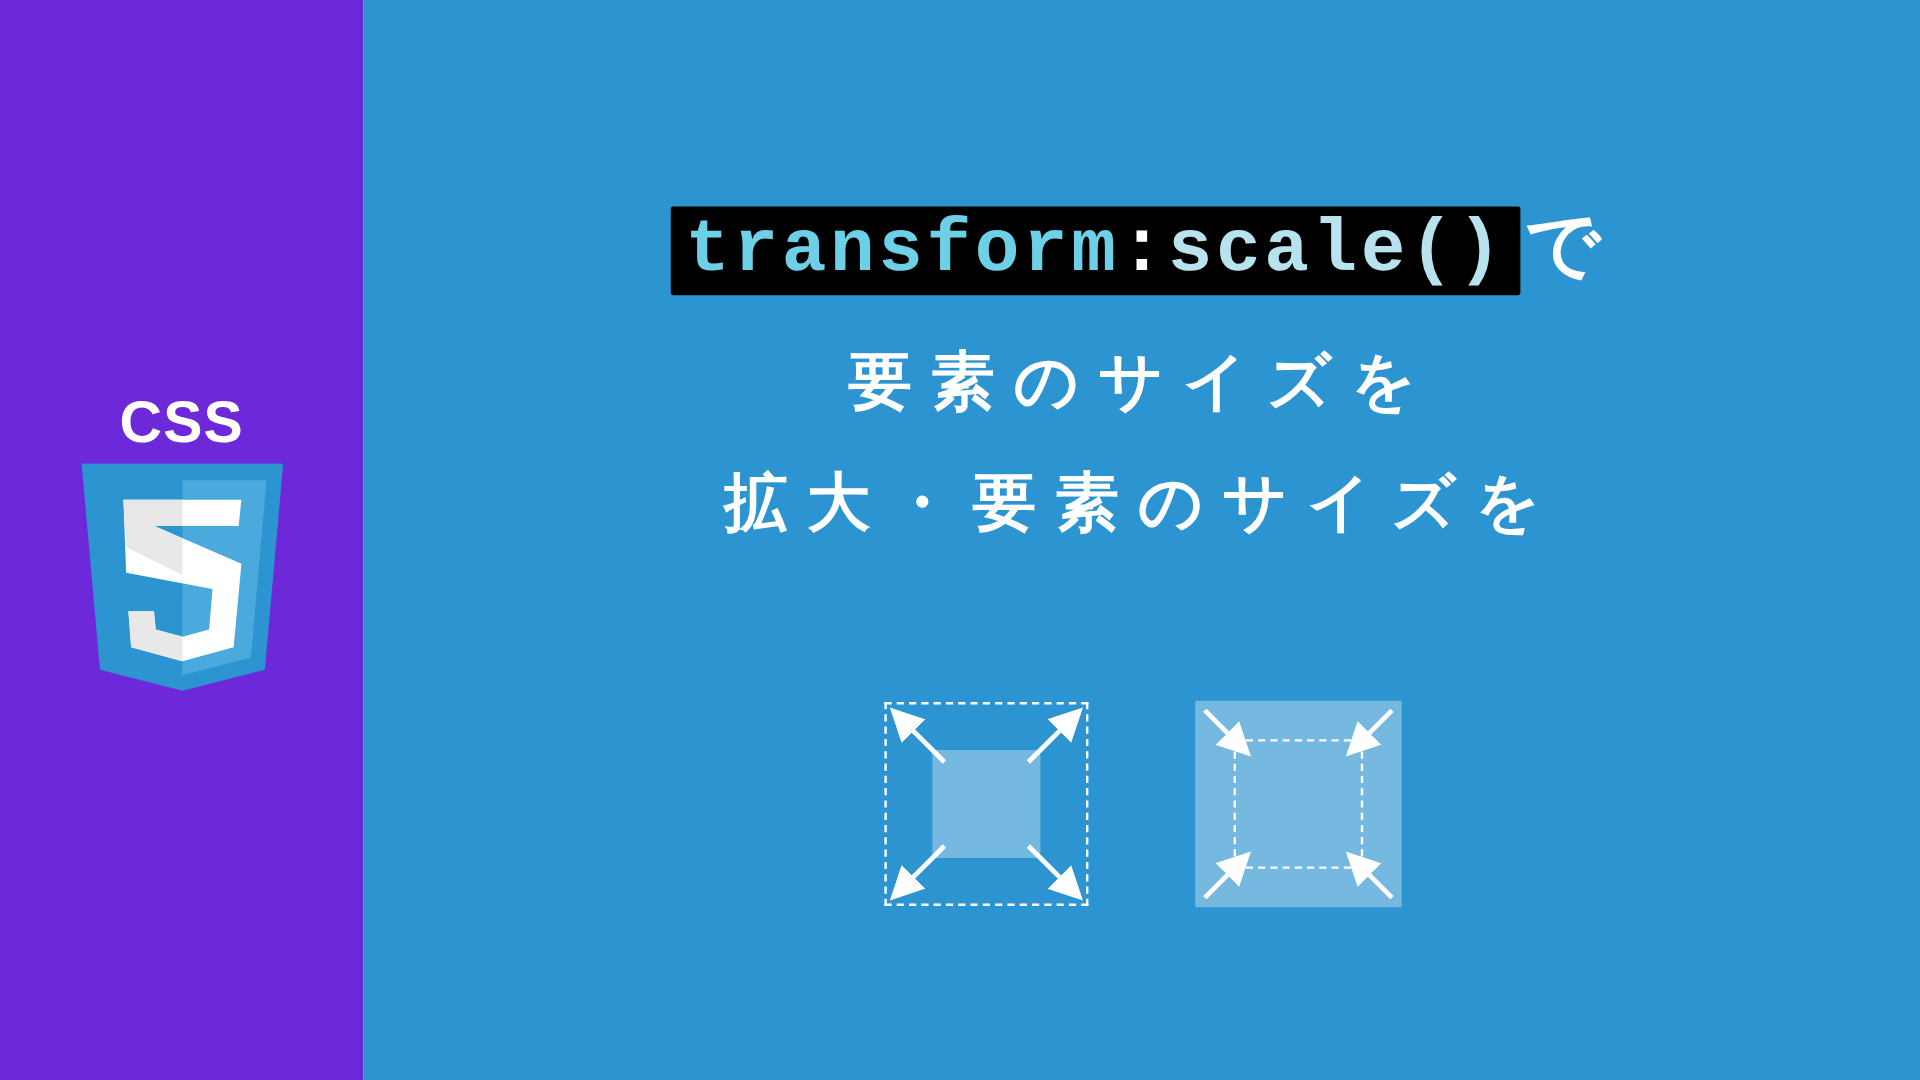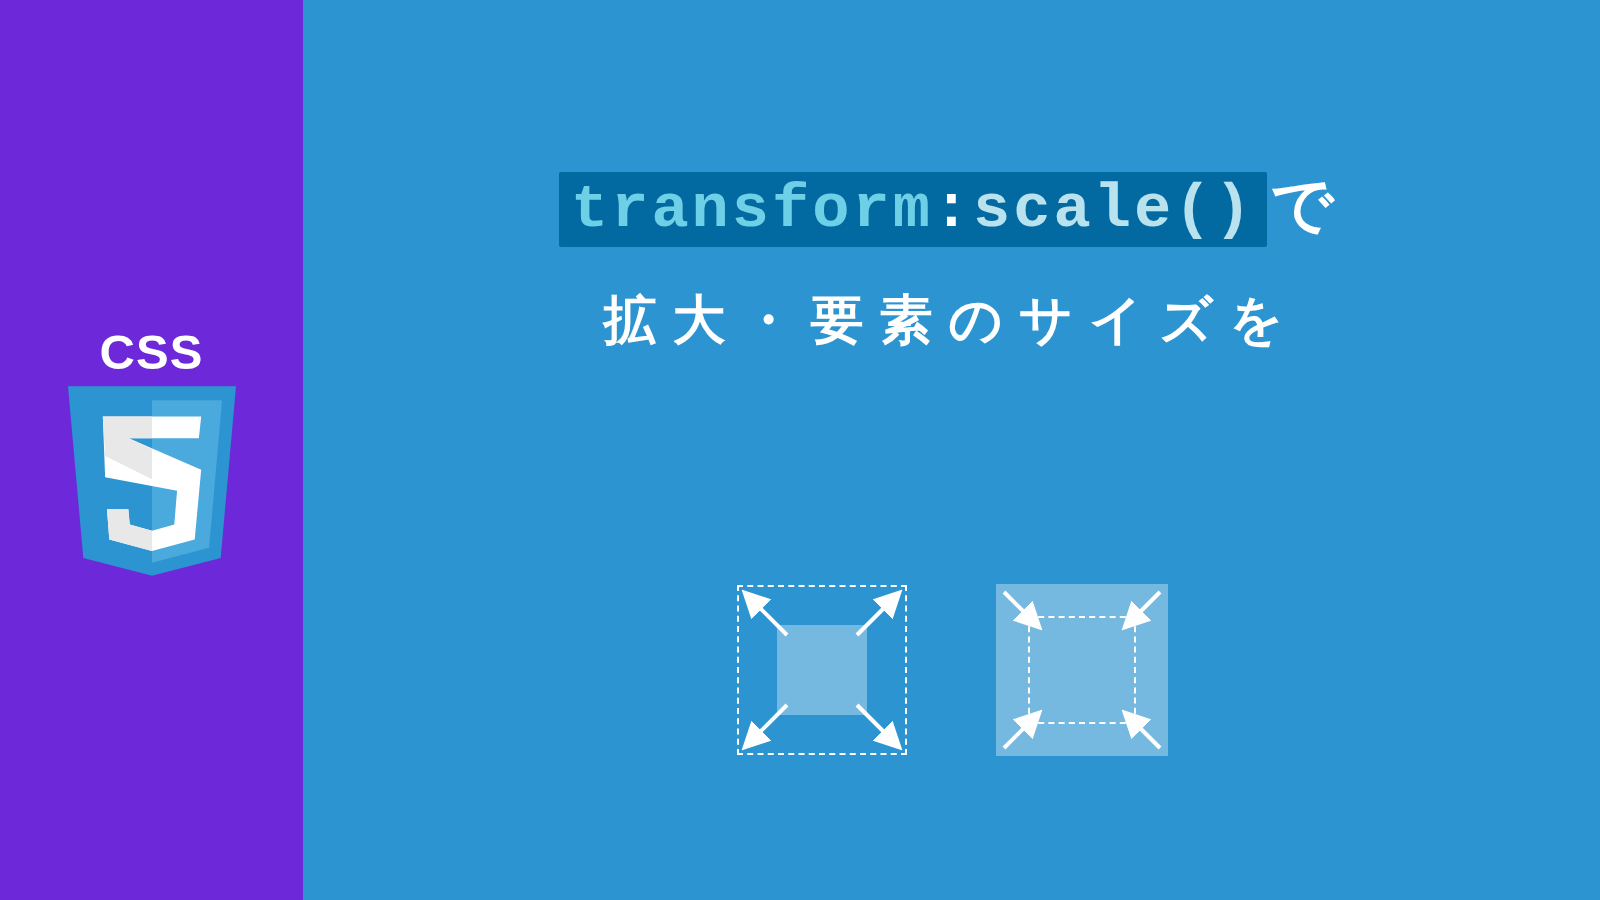--- a/index.html
+++ b/index.html
@@ -41,21 +41,21 @@
   }
   .line1 {
     font-size: 62px;
     font-weight: 600;
     letter-spacing: 10px;
     line-height: 1;
     margin-bottom: 46px;
   }
   .code-chip {
     display: inline-block;
-    background: #0369a1;
+    background: #000000;
     padding: 2px 12px 6px 12px;
     border-radius: 2px;
   }
   .code-prop { color: #6dd0e6; font-family: "Courier New", Consolas, monospace; font-weight: 600; letter-spacing: 3px; }
   .code-colon { color: #ffffff; font-family: "Courier New", Consolas, monospace; font-weight: 600; letter-spacing: 3px; }
   .code-value { color: #b8e2ee; font-family: "Courier New", Consolas, monospace; font-weight: 600; letter-spacing: 3px; }
   .suffix1 { margin-left: 4px; }
   .line2, .line3 {
     font-size: 53px;
     font-weight: 600;
@@ -105,20 +105,21 @@
       <polygon fill="#e8e8e8" points="84,265 130,265 133,298 181,311 181,355 89,330"></polygon>
     </svg>
   </div>
 </div>
 
 <div class="main">
   <div class="title-block">
     <div class="line1">
       <span class="code-chip"><span class="code-prop">transform</span><span class="code-colon">:</span><span class="code-value">scale()</span></span><span class="suffix1">で</span>
     </div>
+    <div class="line2">要素のサイズを</div>
     <div class="line3">拡大・要素のサイズを</div>
   </div>
 
   <div class="diagrams">
 
     <div class="diagram expand">
       <div class="dashed-box"></div>
       <div class="solid-box"></div>
       <svg class="arrow-svg" width="180" height="180">
         <defs>

